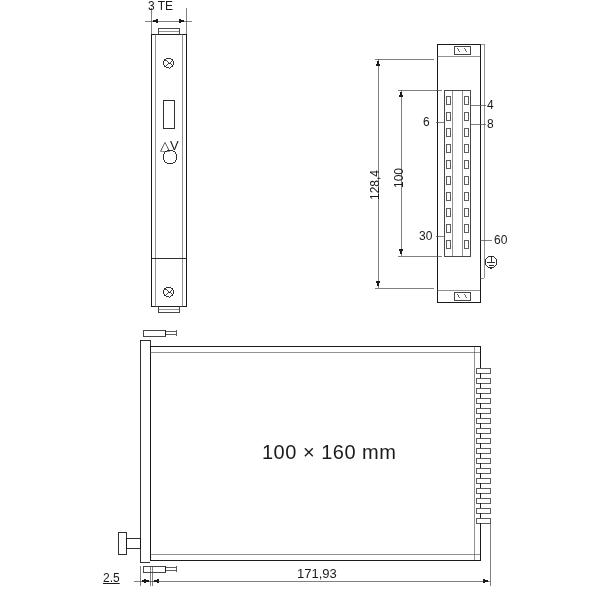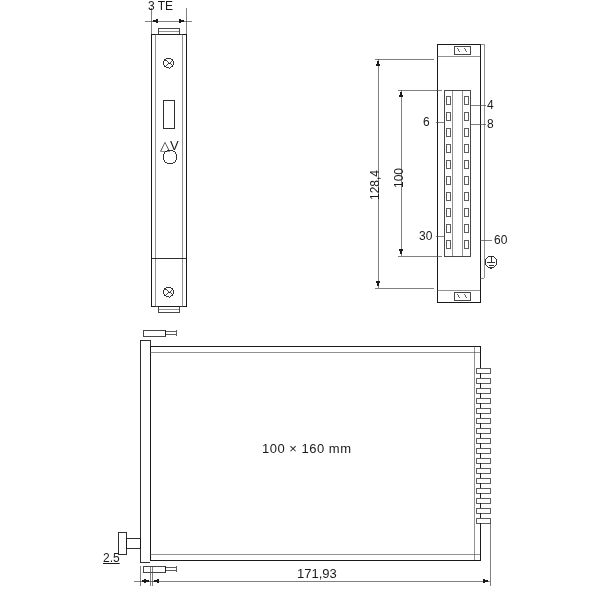--- a/index.html
+++ b/index.html
@@ -19,21 +19,21 @@
   }
   .lbl {
     position: absolute;
     font-family: "Liberation Sans", sans-serif;
     font-size: 12px;
     color: #1a1a1a;
     white-space: nowrap;
     line-height: 1;
   }
   .lbl.big {
-    font-size: 13px;
+    font-size: 20px;
     letter-spacing: 0.5px;
   }
   .lbl.rot {
     transform-origin: left top;
     transform: rotate(-90deg);
   }
   svg {
     position: absolute;
     left: 0;
     top: 0;
@@ -236,17 +236,17 @@
   <div class="lbl" style="left:419px; top:230px;text-align:right;">30</div>
 
   <div class="lbl" style="left:487px; top:99px;">4</div>
 
   <div class="lbl" style="left:487px; top:118px;">8</div>
 
   <div class="lbl" style="left:494px; top:234px;">60</div>
 
   <div class="lbl big" style="left:262px; top:442px;">100 × 160 mm</div>
 
-  <div class="lbl" style="left:103px; top:552px;text-decoration:underline;">2.5</div>
+  <div class="lbl" style="left:103px; top:572px;text-decoration:underline;">2.5</div>
 
   <div class="lbl" style="left:297px; top:567px; font-size:13px;text-align:center;">171,93</div>
 
 </div>
 
 </body></html>

